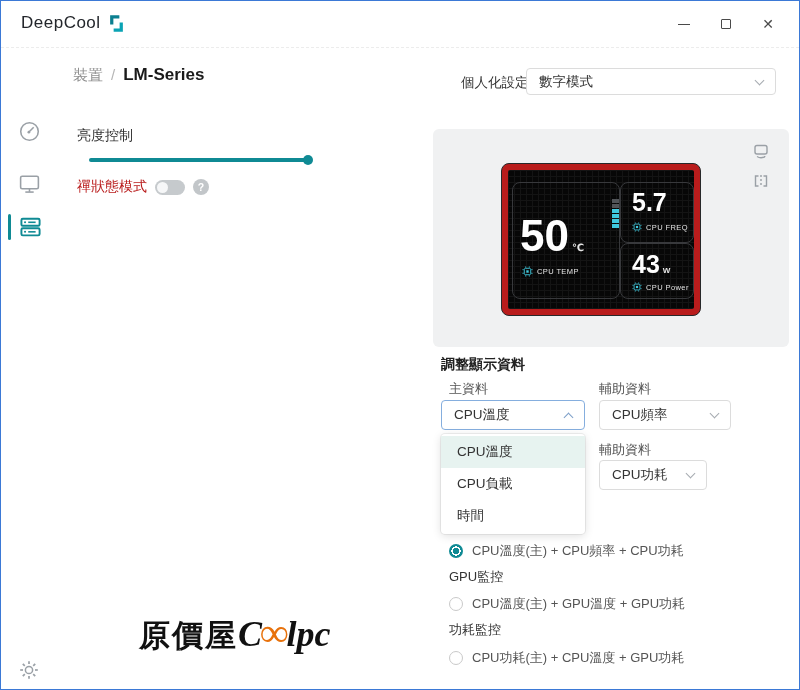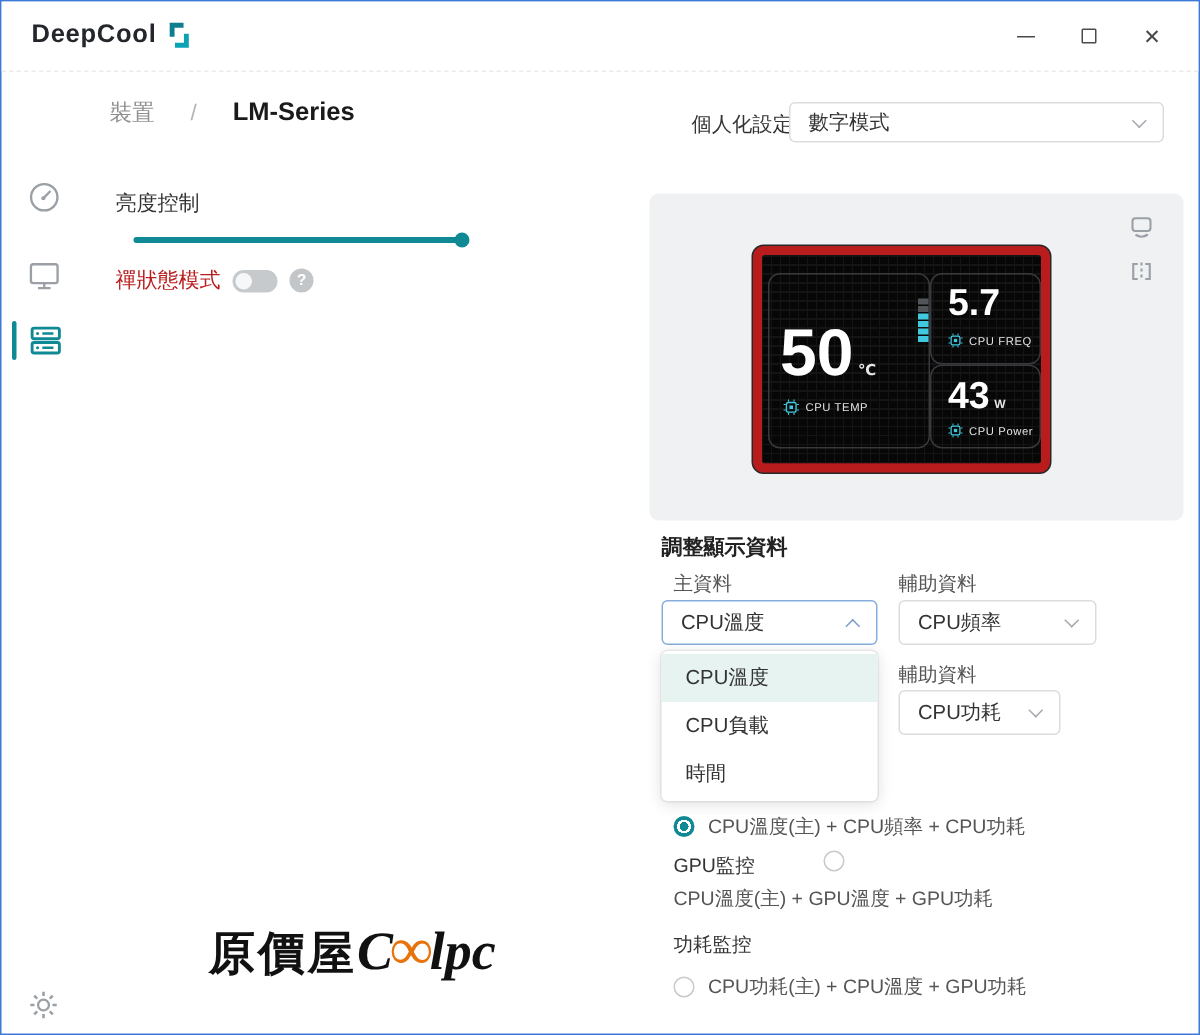--- a/index.html
+++ b/index.html
@@ -5,36 +5,36 @@
   * { margin:0; padding:0; box-sizing:border-box; }
   html,body { width:800px; height:690px; }
   body { font-family:"Liberation Sans","DejaVu Sans",sans-serif; background:#fff; }
   .window { position:relative; width:800px; height:690px; background:#ffffff;
             border:1px solid #3b79d6; overflow:hidden; }
 
   
   .titlebar { position:absolute; left:0; top:0; width:100%; height:46px; background:#fff; }
   .titlebar-sep { position:absolute; left:0; top:46px; width:100%; border-top:1px dashed #ececec; }
   .logo { position:absolute; left:20px; top:12px; display:flex; align-items:center; gap:6px; }
-  .logo-text { font-size:17px; font-weight:bold; color:#23262b; letter-spacing:.5px; }
+  .logo-text { font-size:17px; font-weight:normal; color:#23262b; letter-spacing:.5px; }
   .win-controls { position:absolute; right:10px; top:8px; display:flex; }
   .win-btn { width:42px; height:30px; display:flex; align-items:center; justify-content:center;
              color:#4a4a4a; font-size:14px; cursor:default; }
   .glyph-min { width:12px; height:0; border-top:1.6px solid #4a4a4a; }
   .glyph-max { width:10px; height:10px; border:1.6px solid #4a4a4a; border-radius:1px; }
 
   
   .sidebar { position:absolute; left:0; top:47px; width:60px; height:643px; }
   .side-icon { position:absolute; left:17px; width:24px; height:24px; }
   .active-bar { position:absolute; left:7px; top:166px; width:3px; height:26px;
                 background:#0f8a94; border-radius:2px; }
 
   
   .breadcrumb { position:absolute; left:72px; top:64px; height:28px; display:flex;
-                align-items:baseline; gap:24px; }
+                align-items:baseline; gap:8px; }
   .bc-section { font-size:15px; color:#8f8f8f; }
   .bc-sep { font-size:15px; color:#b5b5b5; }
   .bc-page { font-size:17px; font-weight:600; color:#1a1a1a; }
   .personalize-label { position:absolute; left:460px; top:73px; font-size:13.5px; color:#333; }
   .select { position:absolute; background:#fff; border:1px solid #dcdcdc; border-radius:4px;
             display:flex; align-items:center; padding:0 12px; font-size:13.5px; color:#333; }
   .select .chev { margin-left:auto; }
   .chev { width:7px; height:7px; border-right:1.5px solid #a6abb1; border-bottom:1.5px solid #a6abb1;
           transform:rotate(45deg); margin-top:-3px; }
   .chev.up { transform:rotate(-135deg); margin-top:4px; border-color:#7d9fc9; }
@@ -332,21 +332,21 @@
     <div class="dd-item selected">CPU溫度</div>
     <div class="dd-item">CPU負載</div>
     <div class="dd-item">時間</div>
   </div>
 
   <div class="preset-row" style="top:541px;">
     <span class="radio on"></span>
     <span>CPU溫度(主) + CPU頻率 + CPU功耗</span>
   </div>
   <span class="group-label" style="top:567px;">GPU監控</span>
-  <div class="preset-row" style="top:566px;flex-direction:column;">
+  <div class="preset-row" style="top:594px;">
     <span class="radio off"></span>
     <span>CPU溫度(主) + GPU溫度 + GPU功耗</span>
   </div>
   <span class="group-label" style="top:620px;">功耗監控</span>
   <div class="preset-row" style="top:648px;">
     <span class="radio off"></span>
     <span>CPU功耗(主) + CPU溫度 + GPU功耗</span>
   </div>
 
   <div class="watermark">

